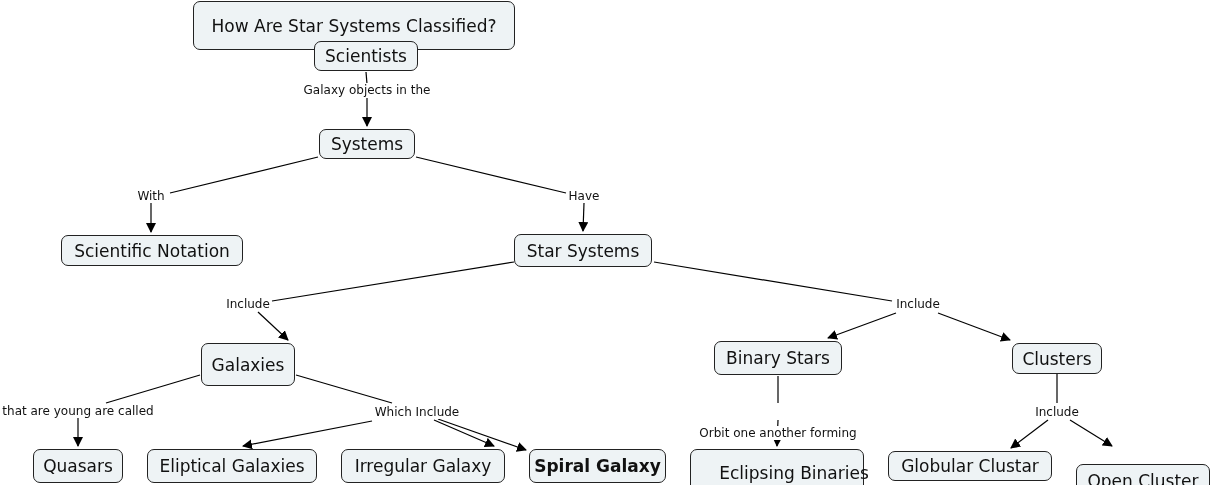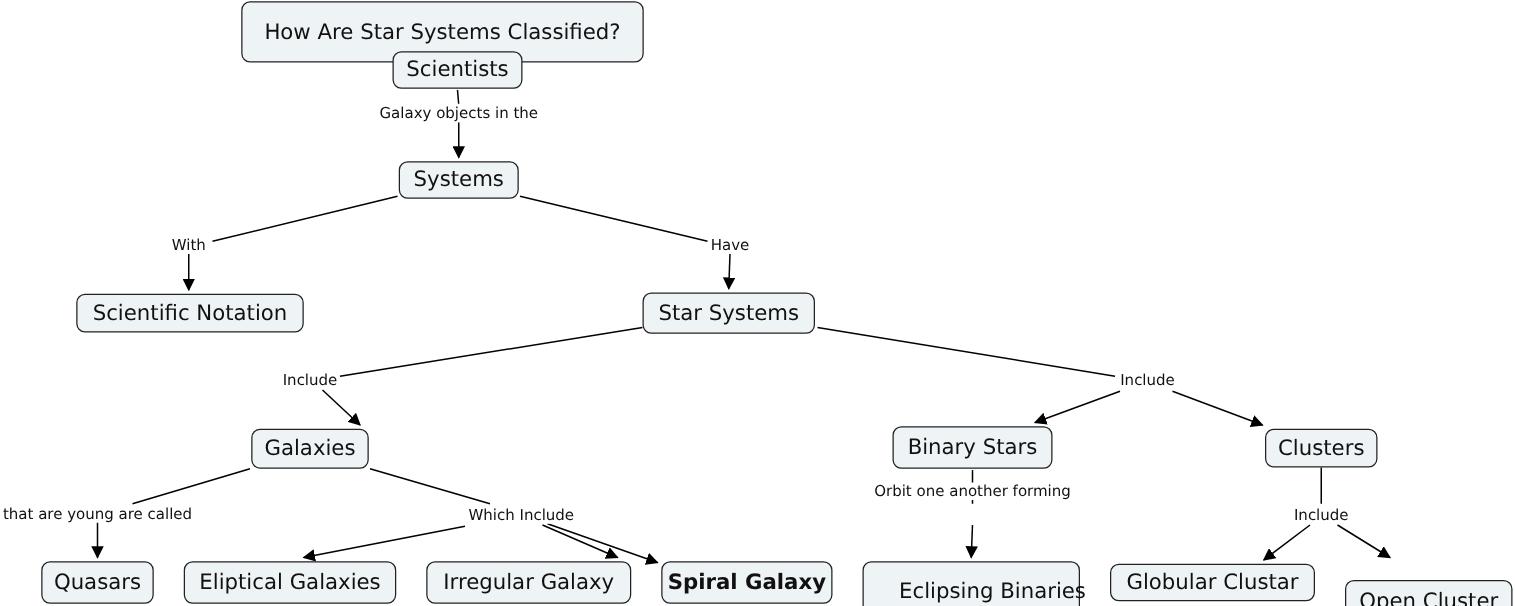--- a/index.html
+++ b/index.html
@@ -57,29 +57,29 @@
   </g>
 </svg>
 
 <div class="lbl" style="left:367px;top:90px;">Galaxy objects in the</div>
 <div class="lbl" style="left:151px;top:196px;">With</div>
 <div class="lbl" style="left:584px;top:196px;">Have</div>
 <div class="lbl" style="left:248px;top:304px;">Include</div>
 <div class="lbl" style="left:918px;top:304px;">Include</div>
 <div class="lbl" style="left:78px;top:411px;">that are young are called</div>
 <div class="lbl" style="left:417px;top:412px;">Which Include</div>
-<div class="lbl" style="left:778px;top:393px;">Orbit one another forming</div>
+<div class="lbl" style="left:778px;top:433px;">Orbit one another forming</div>
 <div class="lbl" style="left:1057px;top:412px;">Include</div>
 
 <div class="node" style="left:193px;top:1px;width:322px;height:49px;">How Are Star Systems Classified?</div>
 <div class="node" style="left:314px;top:41px;width:104px;height:30px;">Scientists</div>
 <div class="node" style="left:319px;top:129px;width:96px;height:30px;">Systems</div>
 <div class="node" style="left:61px;top:235px;width:182px;height:31px;">Scientific Notation</div>
 <div class="node" style="left:514px;top:234px;width:138px;height:33px;">Star Systems</div>
-<div class="node" style="left:201px;top:343px;width:94px;height:32px;">Galaxies</div>
+<div class="node" style="left:201px;top:343px;width:94px;height:43px;">Galaxies</div>
 <div class="node" style="left:714px;top:341px;width:128px;height:34px;">Binary Stars</div>
 <div class="node" style="left:1012px;top:343px;width:90px;height:31px;">Clusters</div>
 <div class="node" style="left:33px;top:449px;width:90px;height:34px;">Quasars</div>
 <div class="node" style="left:147px;top:449px;width:170px;height:34px;">Eliptical Galaxies</div>
 <div class="node" style="left:341px;top:449px;width:164px;height:34px;">Irregular Galaxy</div>
 <div class="node" style="left:529px;top:449px;width:137px;height:34px;font-weight:bold;">Spiral Galaxy</div>
 <div class="node" style="left:690px;top:449px;width:174px;height:48px;padding-left:34px;">Eclipsing Binaries</div>
 <div class="node" style="left:888px;top:451px;width:164px;height:30px;">Globular Clustar</div>
 <div class="node" style="left:1076px;top:464px;width:134px;height:34px;">Open Cluster</div>
 

